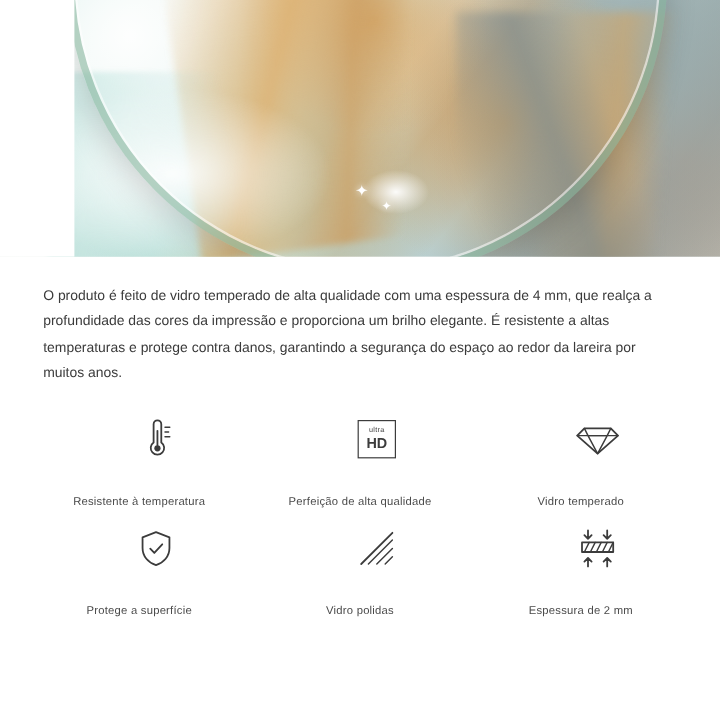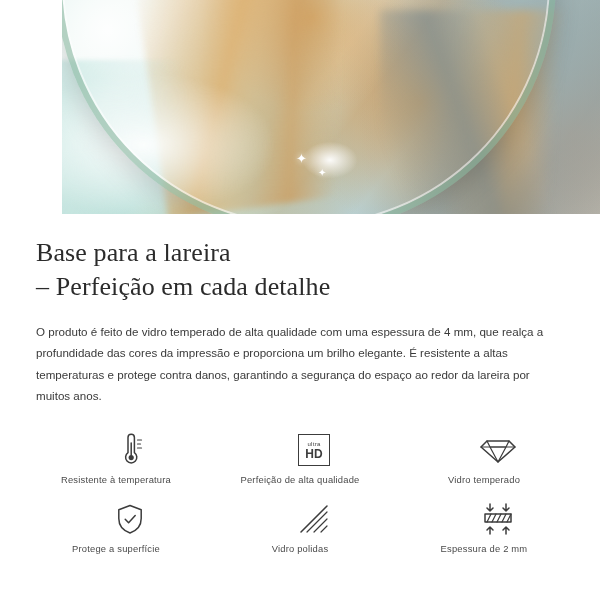--- a/index.html
+++ b/index.html
@@ -169,21 +169,21 @@
     text-align: center;
   }
   .feature-icon {
     height: 44px;
     display: flex;
     align-items: center;
     justify-content: center;
     margin-left: 28px;
   }
   .feature-label {
-    margin-top: 2px;
+    margin-top: 24px;
     font-size: 9.4px;
     color: #4a4a4a;
     letter-spacing: 0.2px;
   }
   svg { display: block; }
   .stroke {
     fill: none;
     stroke: #3c3c3c;
     stroke-width: 1.5;
     stroke-linecap: round;
@@ -230,24 +230,20 @@
     <div class="hero-swirl-c"></div>
     <div class="hero-plate"></div>
     <div class="hero-mask-left"></div>
     <div class="hero-mask-right"></div>
     <div class="hero-shine"></div>
     <span class="hero-sparkle" style="left:296px; top:152px;">✦</span>
     <span class="hero-sparkle" style="left:318px; top:168px; font-size:10px;">✦</span>
   </div>
 
   <div class="content">
-    <h1 class="headline">
-      <span class="line">Base para a lareira</span>
-      <span class="line">– Perfeição em cada detalhe</span>
-    </h1>
     <p class="body-text">O produto é feito de vidro temperado de alta qualidade com uma espessura de 4 mm, que realça a profundidade das cores da impressão e proporciona um brilho elegante. É resistente a altas temperaturas e protege contra danos, garantindo a segurança do espaço ao redor da lareira por muitos anos.</p>
   </div>
 
   <div class="features">
 
     <div class="feature">
       <div class="feature-icon">
         <svg width="34" height="38" viewBox="0 0 34 38" aria-hidden="true">
           <path class="stroke" d="M15 6.5a3.2 3.2 0 0 1 6.4 0v15.2a5.6 5.6 0 1 1-6.4 0z"></path>
           <circle cx="18.2" cy="26.6" r="2.6" fill="#3c3c3c"></circle>

